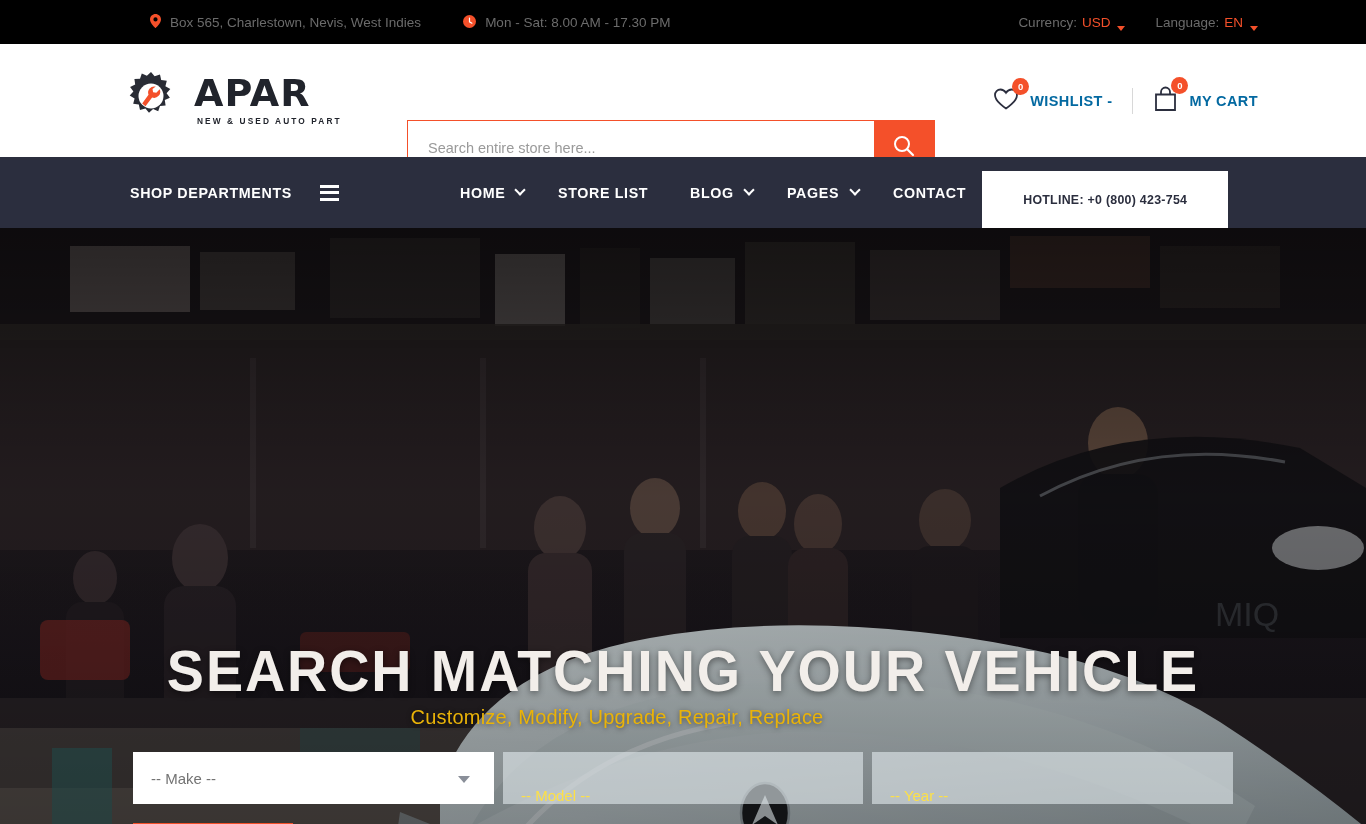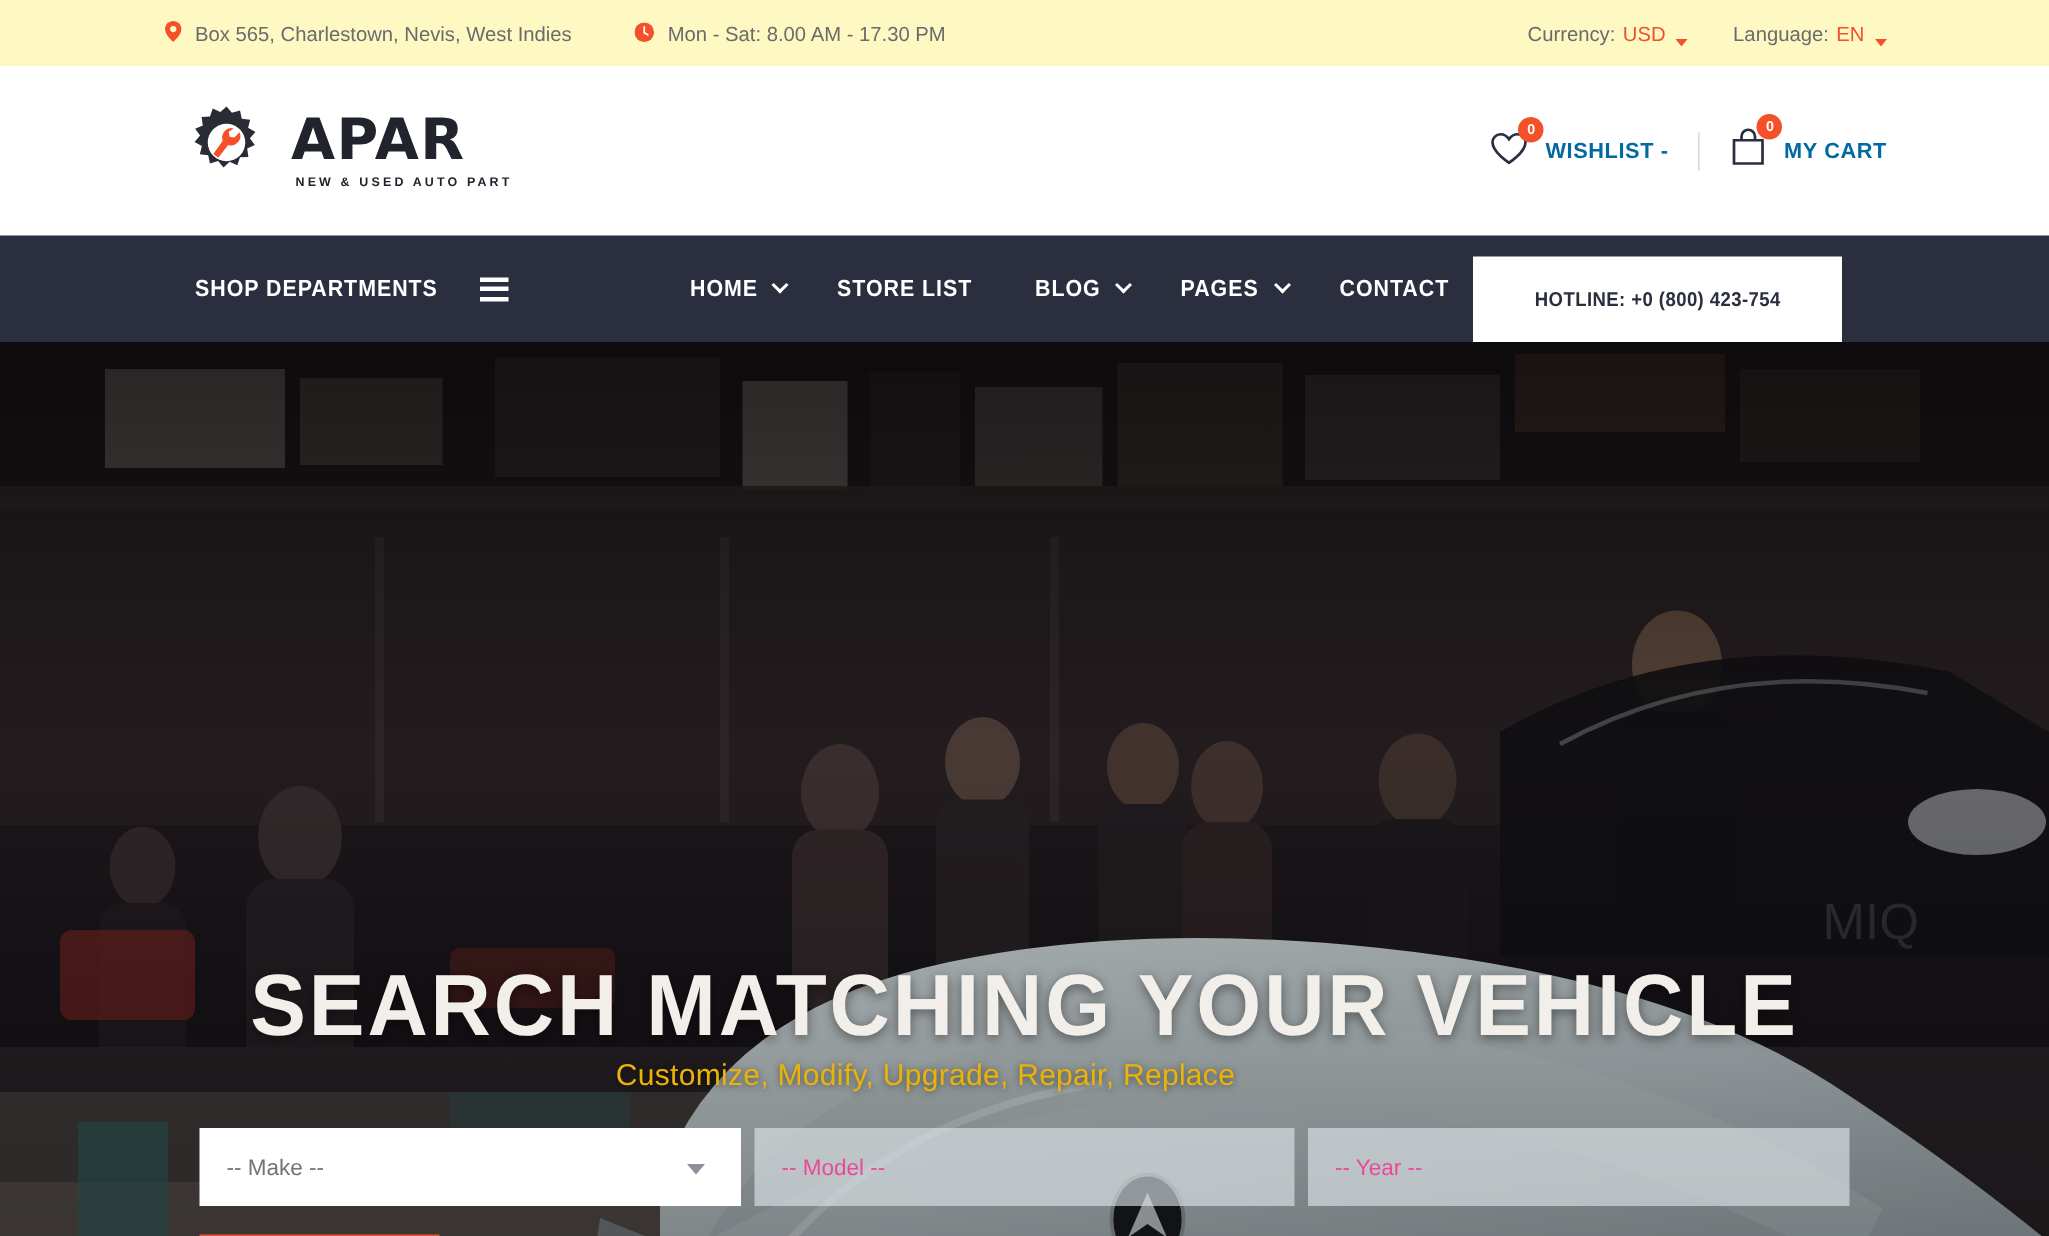--- a/index.html
+++ b/index.html
@@ -6,26 +6,27 @@
   html, body {
     width: 1366px; height: 824px;
     font-family: "Liberation Sans", sans-serif;
     overflow: hidden;
     background: #ffffff;
   }
 
   
   .topbar {
     height: 44px;
-    background: #fef9c3;
+    background: #000000;
     display: flex;
     align-items: center;
     font-size: 13.5px;
     color: #6b6b6b;
     position: relative;
+    padding-left: 40px;
   }
   .topbar-left { display: flex; align-items: center; padding-left: 110px; gap: 42px; }
   .tb-item { display: flex; align-items: center; gap: 9px; white-space: nowrap; }
   .tb-icon { color: #f4502a; font-size: 13px; line-height: 1; display:inline-block; }
   .topbar-right {
     position: absolute; right: 108px; top: 0; height: 44px;
     display: flex; align-items: center; gap: 30px; font-size: 13.5px;
   }
   .tb-sel { display: flex; align-items: flex-end; gap: 5px; }
   .tb-sel .lbl { color: #6b6b6b; }
@@ -158,21 +159,21 @@
     color: #eab308; font-size: 20px; letter-spacing: .2px;
     text-shadow: 0 1px 5px rgba(0,0,0,.5);
   }
   .hero-form { position: absolute; left: 133px; top: 524px; }
   .selects { display: flex; gap: 9px; }
   .sel {
     height: 52px; display: flex; align-items: center; padding: 0 18px;
     font-size: 15px; position: relative;
   }
   .sel.make { width: 361px; background: #ffffff; color: #737373; }
-  .sel.dim { color: #ec4899; background: rgba(225,232,235,.62); }
+  .sel.dim { color: #fde047; background: rgba(225,232,235,.62); align-items: flex-end; }
   .sel.model { width: 360px; }
   .sel.year { width: 361px; }
   .sel .tri {
     position: absolute; right: 24px; top: 50%; margin-top: -2px;
     width: 0; height: 0;
     border-left: 6px solid transparent; border-right: 6px solid transparent;
     border-top: 7px solid #8a8f99;
   }
   .search-cta {
     margin-top: 19px; width: 160px; height: 53px; background: #f4502a;
@@ -225,20 +226,31 @@
         <circle cx="29" cy="26" r="12.5" fill="#ffffff"></circle>
         <path d="M33.8 16.6a6.2 6.2 0 0 0-7.3 8.2l-6.3 8.8 3.3 2.6 6.6-8.6a6.2 6.2 0 0 0 7.6-8.4l-3.4 3.5-3.2-.5-.6-3.3z" fill="#f4502a"></path>
       </svg>
     </span>
     <span class="logo-text-block">
       <span class="logo-word">APAR</span>
       <span class="logo-tag">NEW &amp; USED AUTO PART</span>
     </span>
   </div>
 
+  <div class="searchbox">
+    <input type="text" placeholder="Search entire store here..." style="">
+    <button class="search-btn">
+      <span>
+        <svg width="22" height="22" viewBox="0 0 22 22">
+            <circle cx="9" cy="9" r="7" stroke="#fff" stroke-width="2" fill="none"></circle>
+            <path d="M14.2 14.2L20 20" stroke="#fff" stroke-width="2.2" stroke-linecap="round"></path>
+          </svg>
+      </span>
+    </button>
+  </div>
 
   <div class="header-actions">
     <div class="ha-item">
       <span class="icon-badge-wrap">
         <span>
           <svg width="26" height="23" viewBox="0 0 26 23">
               <path d="M13 21.5S2 14.6 2 7.9A5.4 5.4 0 0 1 7.4 2.5c2.3 0 4.3 1.4 5.6 3.3 1.3-1.9 3.3-3.3 5.6-3.3A5.4 5.4 0 0 1 24 7.9c0 6.7-11 13.6-11 13.6z" stroke="#2b2e3e" stroke-width="1.8" fill="none"></path>
             </svg>
         </span>
         <span class="badge">0</span>

